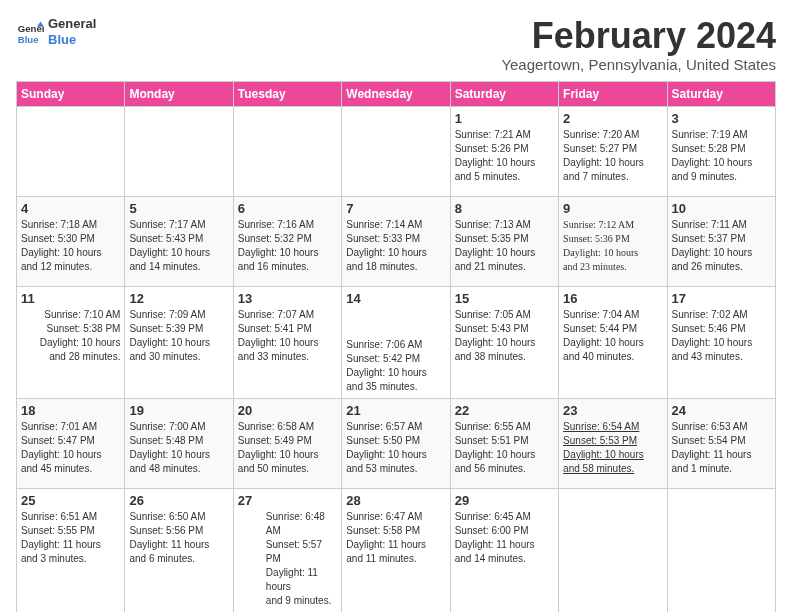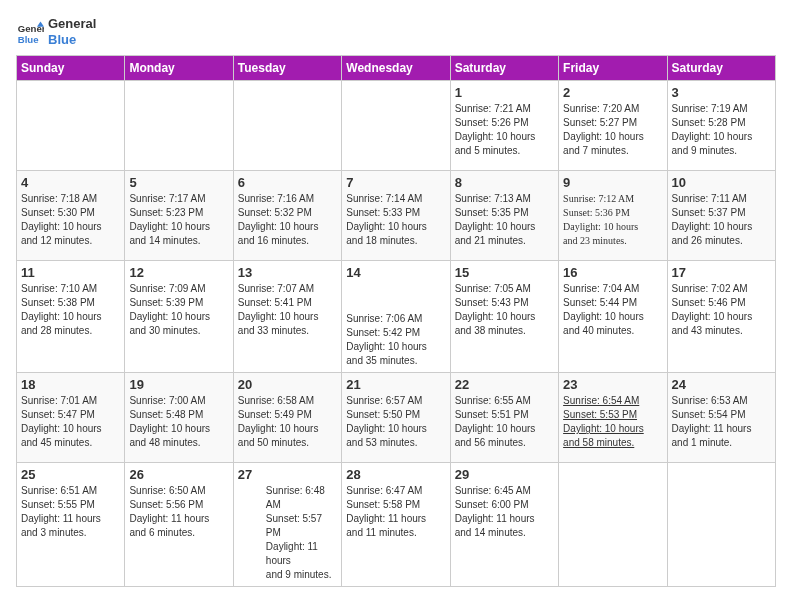--- a/index.html
+++ b/index.html
@@ -37,21 +37,21 @@
     .calendar-subtitle {
       font-size: 15px;
       color: #555;
     }
     table {
       width: 100%;
       border-collapse: collapse;
       table-layout: fixed;
     }
     thead tr th {
-      background-color: #a21caf;
+      background-color: #ec4899;
       color: #fff;
       font-size: 12px;
       font-weight: bold;
       padding: 5px 4px;
       text-align: left;
       border: 1px solid #ccc;
     }
     tbody tr td {
       border: 1px solid #ccc;
       vertical-align: top;
@@ -89,20 +89,24 @@
     <svg class="logo-icon" viewBox="0 0 32 32" xmlns="http://www.w3.org/2000/svg">
       <text x="2" y="16" font-size="11" font-weight="bold" fill="#333" font-family="Arial">General</text>
       <text x="2" y="28" font-size="11" font-weight="bold" fill="#3a7fd5" font-family="Arial">Blue</text>
       <polygon points="28,4 32,10 24,10" fill="#3a7fd5"></polygon>
     </svg>
     <div style="line-height:1.2;">
       <div style="font-size:13px;font-weight:bold;color:#333;">General</div>
       <div style="font-size:13px;font-weight:bold;color:#3a7fd5;">Blue</div>
     </div>
   </div>
+  <div class="title-block">
+    <div class="calendar-title">February 2024</div>
+    <div class="calendar-subtitle">Yeagertown, Pennsylvania, United States</div>
+  </div>
 </div>
 
 <table>
   <thead>
     <tr>
     <th>Sunday</th>
         <th>Monday</th>
         <th>Tuesday</th>
         <th>Wednesday</th>
         <th>Saturday</th>
@@ -142,21 +146,21 @@
         <td>
           <span class="day-number">4</span>
           <div class="day-info" style="white-space: pre-line;">Sunrise: 7:18 AM
 Sunset: 5:30 PM
 Daylight: 10 hours
 and 12 minutes.</div>
         </td>
         <td>
           <span class="day-number">5</span>
           <div class="day-info" style="white-space: pre-line;">Sunrise: 7:17 AM
-Sunset: 5:23 PM
+Sunset: 5:43 PM
 Daylight: 10 hours
 and 14 minutes.</div>
         </td>
         <td>
           <span class="day-number">6</span>
           <div class="day-info" style="white-space: pre-line;">Sunrise: 7:16 AM
 Sunset: 5:32 PM
 Daylight: 10 hours
 and 16 minutes.</div>
         </td>
@@ -185,21 +189,21 @@
           <span class="day-number">10</span>
           <div class="day-info" style="white-space: pre-line;">Sunrise: 7:11 AM
 Sunset: 5:37 PM
 Daylight: 10 hours
 and 26 minutes.</div>
         </td>
       </tr>
       <tr>
         <td>
           <span class="day-number">11</span>
-          <div class="day-info" style="white-space: pre-line;">Sunrise: 7:10 AM
+          <div class="day-info" style="white-space: pre-line; text-align: right;">Sunrise: 7:10 AM
 Sunset: 5:38 PM
 Daylight: 10 hours
 and 28 minutes.</div>
         </td>
         <td>
           <span class="day-number">12</span>
           <div class="day-info" style="white-space: pre-line;">Sunrise: 7:09 AM
 Sunset: 5:39 PM
 Daylight: 10 hours
 and 30 minutes.</div>

